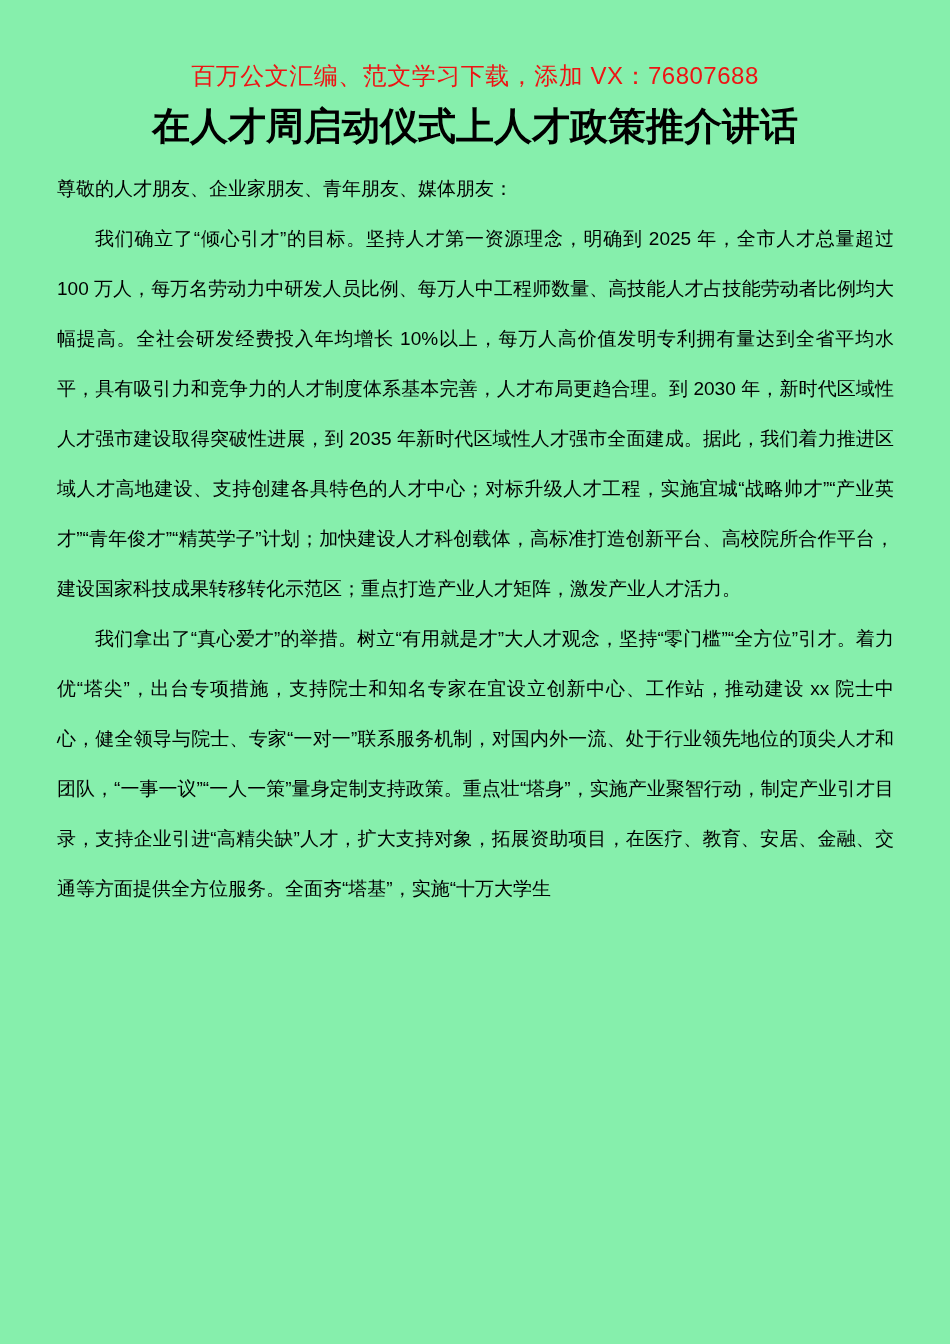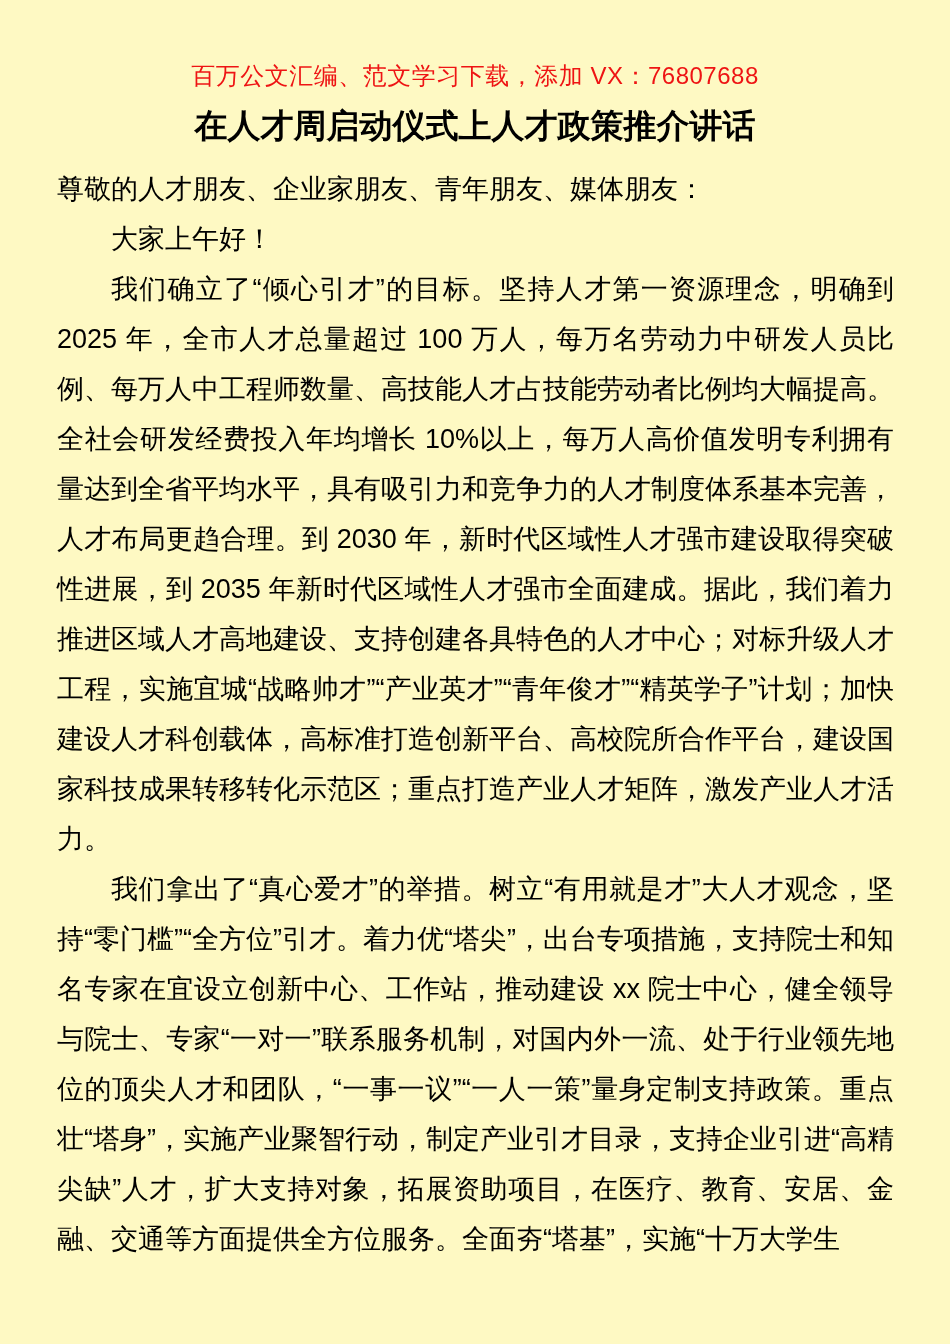--- a/index.html
+++ b/index.html
@@ -2,60 +2,59 @@
 <html><head>
 <meta charset="utf-8">
 <style>
   * { margin: 0; padding: 0; box-sizing: border-box; }
   html, body { background: #ffffff; }
   .page {
     position: relative;
     width: 950px;
     height: 1344px;
     margin: 0 auto;
-    background: #fef9c3;
+    background: #86efac;
     overflow: hidden;
     font-family: "Liberation Sans", "DejaVu Sans", sans-serif;
     color: #000000;
   }
   .header-note {
     padding-top: 60px;
     text-align: center;
     font-size: 24px;
     line-height: 32px;
     color: #ee1414;
     letter-spacing: 0.5px;
   }
   .doc-title {
     margin-top: 10px;
     text-align: center;
-    font-size: 33px;
+    font-size: 38px;
     line-height: 48px;
     font-weight: bold;
     color: #000000;
   }
   .doc-body {
     margin: 14px 56px 0 57px;
     width: 837px;
-    font-size: 27px;
+    font-size: 19px;
     line-height: 50px;
     text-align: justify;
     text-justify: inter-ideograph;
     color: #000000;
   }
   .doc-body p { margin: 0; }
   .doc-body p.indent { text-indent: 2em; }
 </style>
 </head>
 <body>
 
 <div class="page">
   <div class="header-note">百万公文汇编、范文学习下载，添加 VX：76807688</div>
 
   <h1 class="doc-title">在人才周启动仪式上人才政策推介讲话</h1>
 
   <div class="doc-body">
     <p>尊敬的人才朋友、企业家朋友、青年朋友、媒体朋友：</p>
-    <p class="indent">大家上午好！</p>
     <p class="indent">我们确立了“倾心引才”的目标。坚持人才第一资源理念，明确到 2025 年，全市人才总量超过 100 万人，每万名劳动力中研发人员比例、每万人中工程师数量、高技能人才占技能劳动者比例均大幅提高。全社会研发经费投入年均增长 10%以上，每万人高价值发明专利拥有量达到全省平均水平，具有吸引力和竞争力的人才制度体系基本完善，人才布局更趋合理。到 2030 年，新时代区域性人才强市建设取得突破性进展，到 2035 年新时代区域性人才强市全面建成。据此，我们着力推进区域人才高地建设、支持创建各具特色的人才中心；对标升级人才工程，实施宜城“战略帅才”“产业英才”“青年俊才”“精英学子”计划；加快建设人才科创载体，高标准打造创新平台、高校院所合作平台，建设国家科技成果转移转化示范区；重点打造产业人才矩阵，激发产业人才活力。</p>
     <p class="indent">我们拿出了“真心爱才”的举措。树立“有用就是才”大人才观念，坚持“零门槛”“全方位”引才。着力优“塔尖”，出台专项措施，支持院士和知名专家在宜设立创新中心、工作站，推动建设 xx 院士中心，健全领导与院士、专家“一对一”联系服务机制，对国内外一流、处于行业领先地位的顶尖人才和团队，“一事一议”“一人一策”量身定制支持政策。重点壮“塔身”，实施产业聚智行动，制定产业引才目录，支持企业引进“高精尖缺”人才，扩大支持对象，拓展资助项目，在医疗、教育、安居、金融、交通等方面提供全方位服务。全面夯“塔基”，实施“十万大学生</p>
   </div>
 </div>
 
 </body></html>

